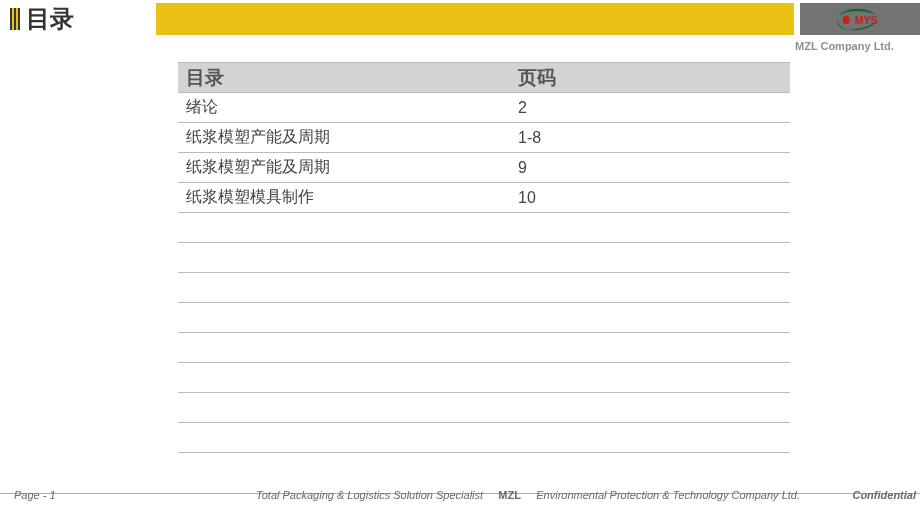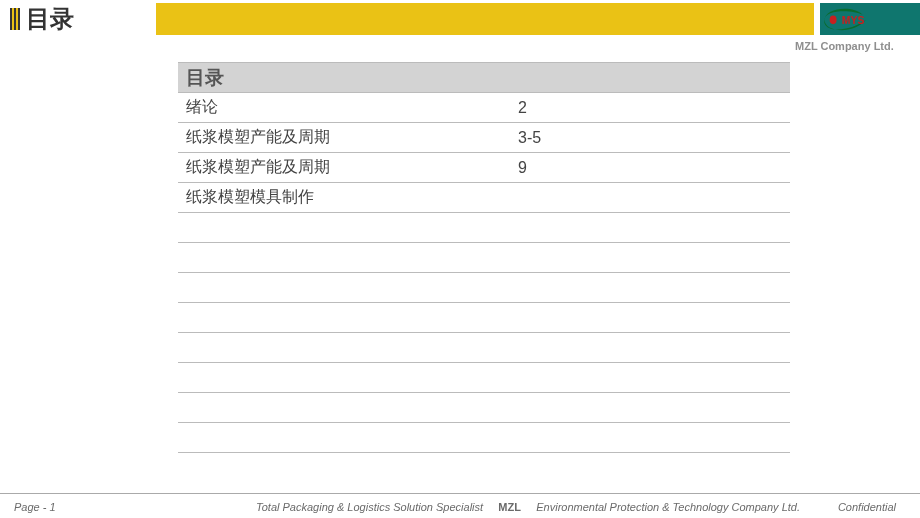--- a/index.html
+++ b/index.html
@@ -39,25 +39,26 @@
     color: #333;
   }
   .top-yellow {
     height: 100%;
     background: #eac215;
     flex: 1;
     margin-left: 6px;
     margin-right: 6px;
   }
   .top-logo {
-    width: 100px;
+    width: 120px;
     height: 100%;
-    background: #0f766e;
+    background: #737373;
     display:flex;
     align-items:center;
+    justify-content:center;
   }
   .logo-svg { width: 54px; height: 26px; }
   .company {
     position:absolute;
     top:40px; right:10px;
     width:115px;
     font-size:11px;
     font-weight:bold;
     color:#8f8f8f;
     line-height:1.2;
@@ -93,21 +94,21 @@
   }
 
   .footer-line {
     position:absolute;
     left:0; right:0; bottom:24px;
     height:1px;
     background:#aaa;
   }
   .footer {
     position:absolute;
-    left:0; bottom:0;
+    left:0; bottom:12px;
     width:100%;
     height:22px;
     display:flex;
     align-items:center;
     font-size:11px;
     color:#6a6a6a;
     font-style:italic;
   }
   .page-no {
     width:250px;
@@ -116,23 +117,23 @@
   }
   .center {
     flex:1;
     text-align:right;
     font-style:italic;
   }
   .center b { font-weight:bold; font-style:normal; }
   .conf {
     width:120px;
     text-align:right;
-    padding-right:24px;
-    font-style:italic;
-    font-weight:normal;
+    padding-right:4px;
+    font-style:italic;
+    font-weight:bold;
   }
 </style>
 </head>
 <body>
 
 <div class="topbar">
   <div class="title-block">
     <span class="title-stripe"></span>
     <span class="title-text">目录</span>
   </div>
@@ -144,35 +145,37 @@
       <text x="24" y="21" font-size="12" font-family="Arial" font-weight="bold" fill="#c62020">MYS</text>
     </svg>
   </div>
 </div>
 
 <div class="company">MZL Company Ltd.</div>
 
 <div class="toc">
   <div class="toc-row header-row">
     <div class="toc-cell col-title">目录</div>
+    <div class="toc-cell col-page">页码</div>
   </div>
   <div class="toc-row">
     <div class="toc-cell col-title">绪论</div>
     <div class="toc-cell col-page">2</div>
   </div>
   <div class="toc-row">
     <div class="toc-cell col-title">纸浆模塑产能及周期</div>
-    <div class="toc-cell col-page">3-5</div>
+    <div class="toc-cell col-page">1-8</div>
   </div>
   <div class="toc-row">
     <div class="toc-cell col-title">纸浆模塑产能及周期</div>
     <div class="toc-cell col-page">9</div>
   </div>
   <div class="toc-row">
     <div class="toc-cell col-title">纸浆模塑模具制作</div>
+    <div class="toc-cell col-page">10</div>
   </div>
   <div class="toc-row">
     <div class="toc-cell col-title"></div>
     <div class="toc-cell col-page"></div>
   </div>
   <div class="toc-row">
     <div class="toc-cell col-title"></div>
     <div class="toc-cell col-page"></div>
   </div>
   <div class="toc-row">

